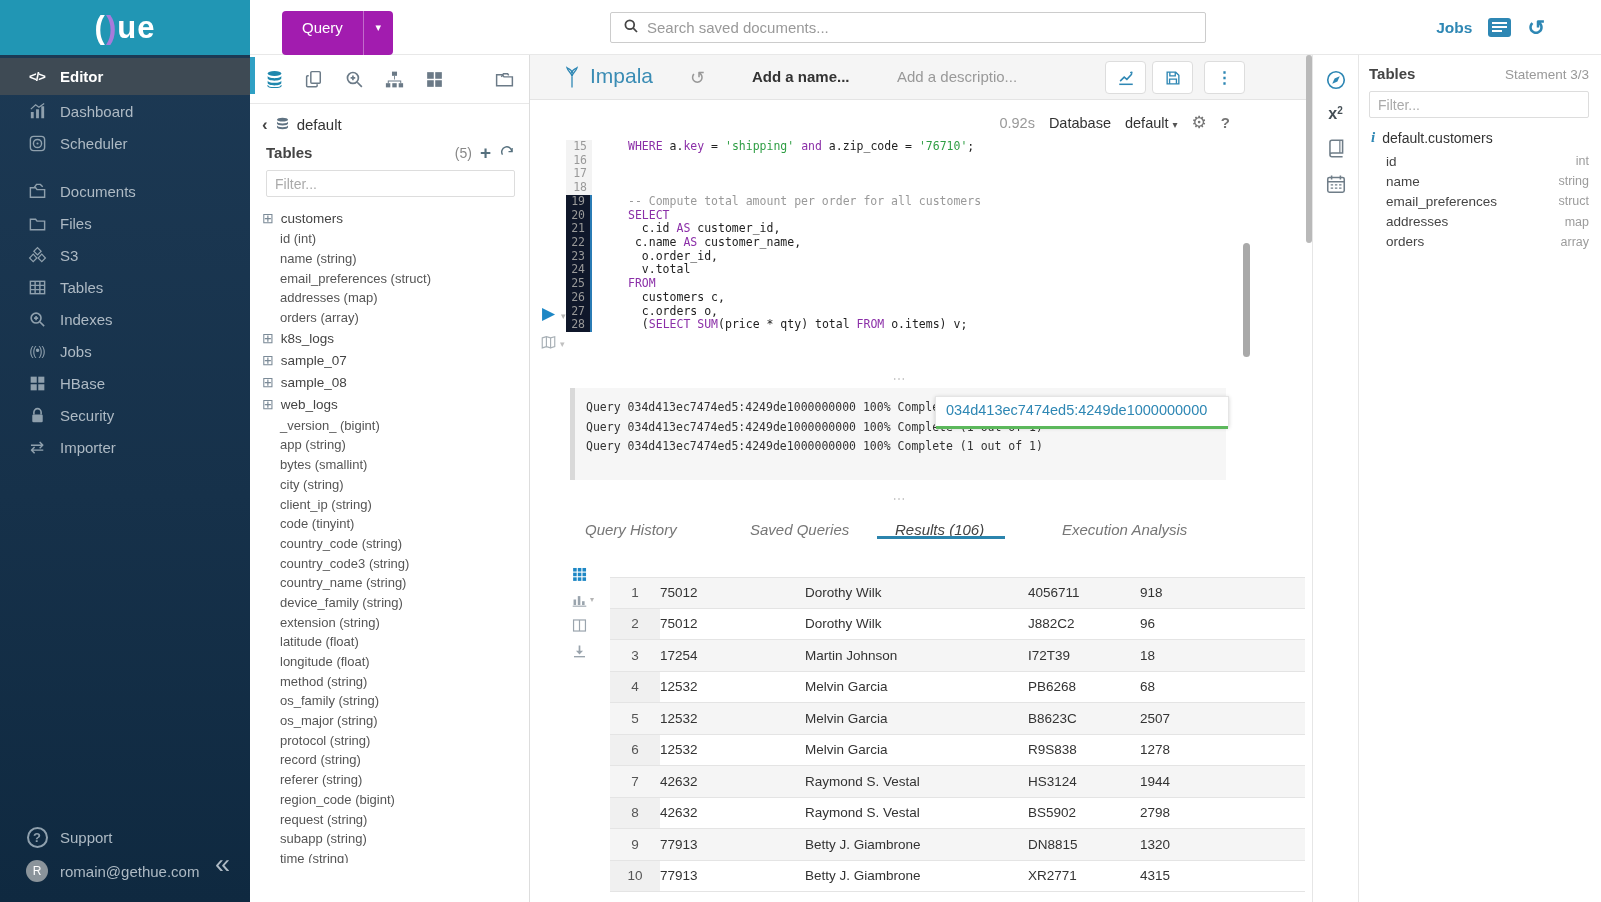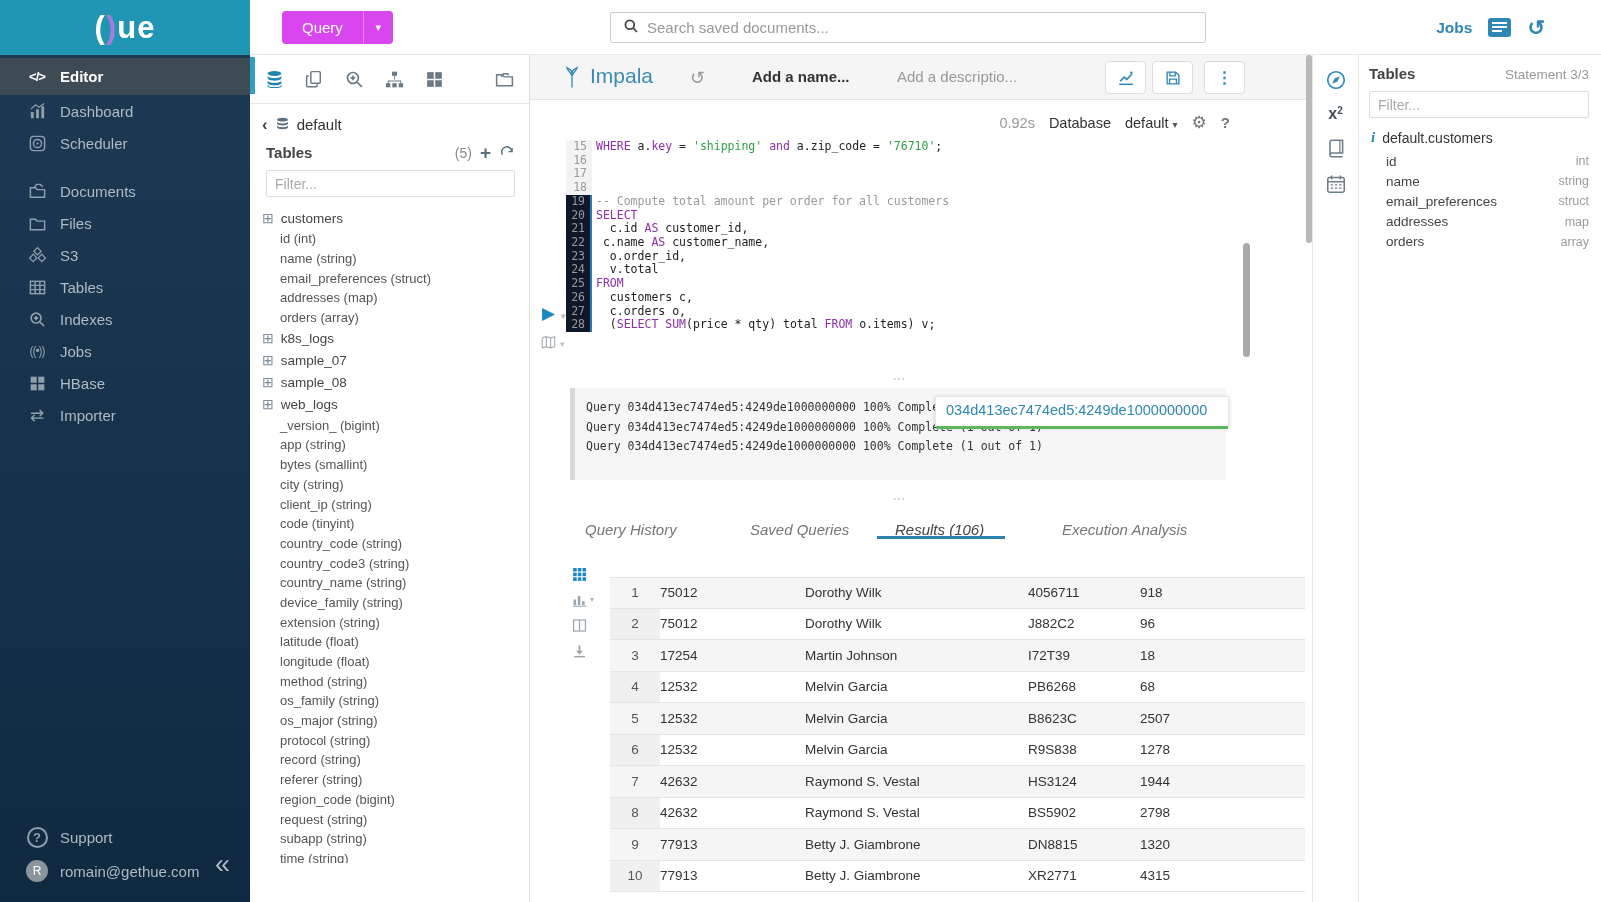--- a/index.html
+++ b/index.html
@@ -3,22 +3,22 @@
 <meta charset="utf-8">
 <style>
   * { margin:0; padding:0; box-sizing:border-box; }
   html,body { width:1601px; height:902px; overflow:hidden; background:#fff;
     font-family:"Liberation Sans", sans-serif; }
   .screen { position:relative; width:1601px; height:902px; overflow:hidden; }
 
   
   .topbar { position:absolute; left:0; top:0; width:1601px; height:55px; background:#fff;
     border-bottom:1px solid #e8e8e8; z-index:5; }
-  .query-btn { position:absolute; left:282px; top:11px; height:33px; display:flex;
-    background:#d946ef; border-radius:4px; color:#fff; overflow:hidden; cursor:pointer; }
+  .query-btn { position:absolute; left:282px; top:11px; height:44px; display:flex;
+    background:#a21caf; border-radius:4px; color:#fff; overflow:hidden; cursor:pointer; }
   .query-btn .qlabel { padding:0 20px; line-height:33px; font-size:15px; }
   .query-btn .qcaret { width:30px; line-height:33px; text-align:center;
     border-left:1px solid rgba(255,255,255,.35); font-size:11px; }
   .searchbox { position:absolute; left:610px; top:12px; width:596px; height:31px;
     border:1px solid #ccc; border-radius:2px; background:#fff; display:flex; align-items:center; }
   .searchbox .mag { margin:0 8px 0 12px; color:#444; }
   .searchbox input { border:none; outline:none; flex:1; font-size:15px; color:#333;
     font-family:"Liberation Sans",sans-serif; background:transparent; }
   .searchbox input::placeholder { color:#999; }
   .topright { position:absolute; right:56px; top:0; height:55px; display:flex; align-items:center; gap:16px; }
@@ -95,21 +95,21 @@
   .ed-meta { position:absolute; right:82px; top:57px; display:flex; align-items:center; gap:14px; font-size:14.5px; }
   .ed-meta .dur { color:#999; }
   .ed-meta .dblabel { color:#333; }
   .ed-meta .dbsel { color:#333; cursor:pointer; }
   .ed-meta .dbsel .car { font-size:10px; color:#555; }
   .ed-meta .gear { color:#757575; font-size:17px; cursor:pointer; }
   .ed-meta .help { color:#757575; font-size:15px; font-weight:bold; cursor:pointer; }
 
   .code-area { position:absolute; left:36px; top:85px; font-family:"DejaVu Sans Mono", monospace;
     font-size:11.5px; line-height:13.72px; cursor:text; }
-  .code-line { display:flex; height:13.72px; }
+  .code-line { display:flex; height:13.72px;gap:32px; }
   .gnum { width:26px; background:#f3f3f3; color:#999; text-align:right; padding-right:5px; }
   .gnum.hl { background:#0f172a; border-right:2px solid #2b7cb5; }
   .ctext { padding-left:4px; white-space:pre; color:#222; }
   .tok-k { color:#8b2fa8; } .tok-s { color:#2f9e44; } .tok-c { color:#999; }
   .play-btn { position:absolute; left:12px; top:250px; color:#1d87c5; font-size:17px; cursor:pointer; line-height:1; }
   .play-car { position:absolute; left:31px; top:256px; color:#b5b5b5; font-size:9px; cursor:pointer; }
   .map-btn { position:absolute; left:10px; top:280px; color:#a8b0b6; cursor:pointer; }
   .map-btn svg { width:17px; height:15px; }
   .map-car { position:absolute; left:30px; top:284px; color:#c0c0c0; font-size:9px; cursor:pointer; }
   .in-scroll { position:absolute; left:713px; top:188px; width:7px; height:114px; background:#a9a9a9; border-radius:4px; cursor:grab; }
@@ -278,20 +278,29 @@
         <div class="sb-item">
           <span class="sbicon">
             <svg viewBox="0 0 20 20" fill="currentColor">
               <rect x="2.8" y="2.8" width="6.4" height="6.4"></rect>
               <rect x="10.8" y="2.8" width="6.4" height="6.4"></rect>
               <rect x="2.8" y="10.8" width="6.4" height="6.4"></rect>
               <rect x="10.8" y="10.8" width="6.4" height="6.4"></rect>
             </svg>
           </span>
           <span>HBase</span>
+        </div>
+        <div class="sb-item">
+          <span class="sbicon">
+            <svg viewBox="0 0 20 20">
+              <path d="M6.2 9V6.6a3.8 3.8 0 017.6 0V9" fill="none" stroke="currentColor" stroke-width="1.7"></path>
+              <rect x="4.5" y="9" width="11" height="8" rx="1.3" fill="currentColor"></rect>
+            </svg>
+          </span>
+          <span>Security</span>
         </div>
         <div class="sb-item">
           <span class="sbicon">
             <span style="font-size:17px;">⇄</span>
           </span>
           <span>Importer</span>
         </div>
       </div>
     <div class="sb-bottom">
       <div class="sb-item">

